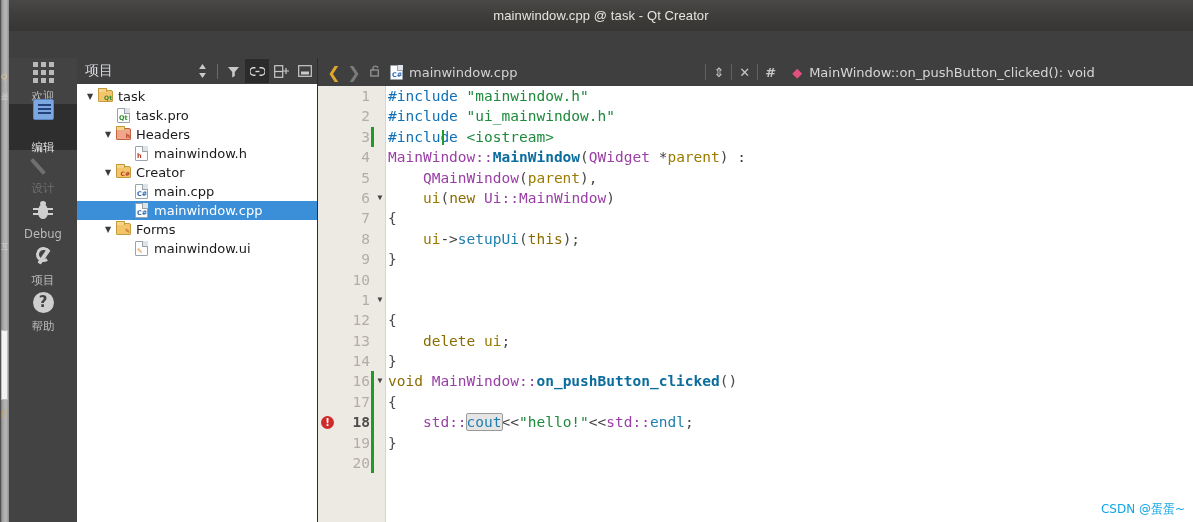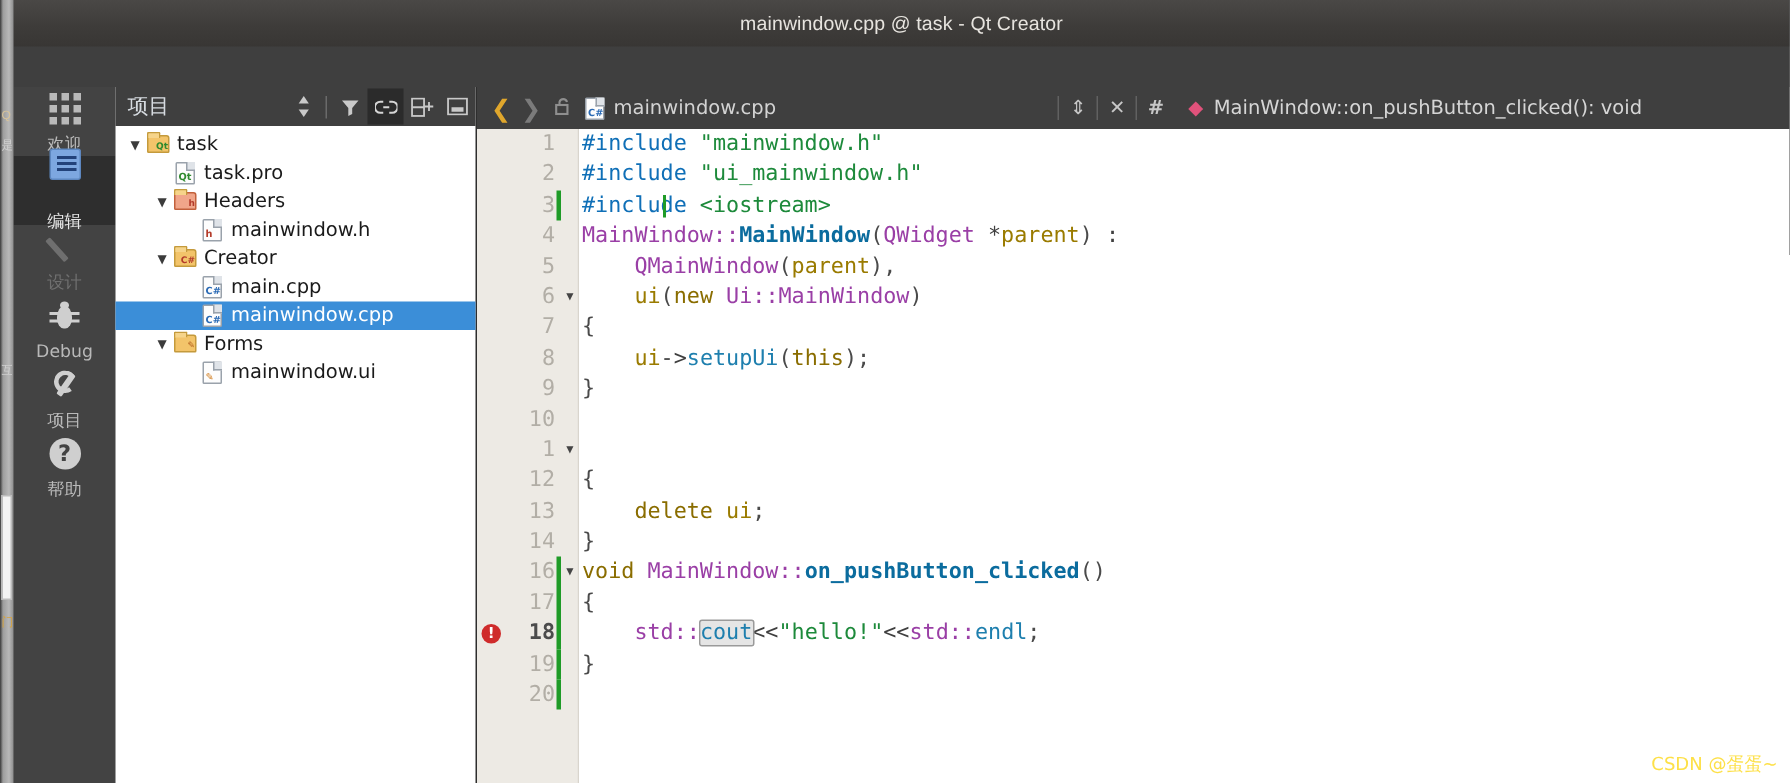--- a/index.html
+++ b/index.html
@@ -210,21 +210,21 @@
   .t-kw    { color:#8a6d00; }
   .t-var   { color:#9a7b00; }
   .t-member{ color:#1e7fae; }
   .t-op    { color:#3f3f3f; }
   .t-punc  { color:#4a4a4a; }
   .t-ns    { color:#9a3fa6; }
   .occ { outline:1px solid #9a9a9a; background:#e5e5e5; border-radius:1px; }
 
   .watermark {
     position:absolute; right: 8px; bottom: 4px;
-    color: #fde047; font-size: 12px;
+    color: #0ea5e9; font-size: 12px;
     font-family: "DejaVu Sans", "Liberation Sans", sans-serif;
     z-index: 20;
   }
 </style>
 </head>
 <body>
 
 <div id="app">
 
   <div class="behind-strip">

